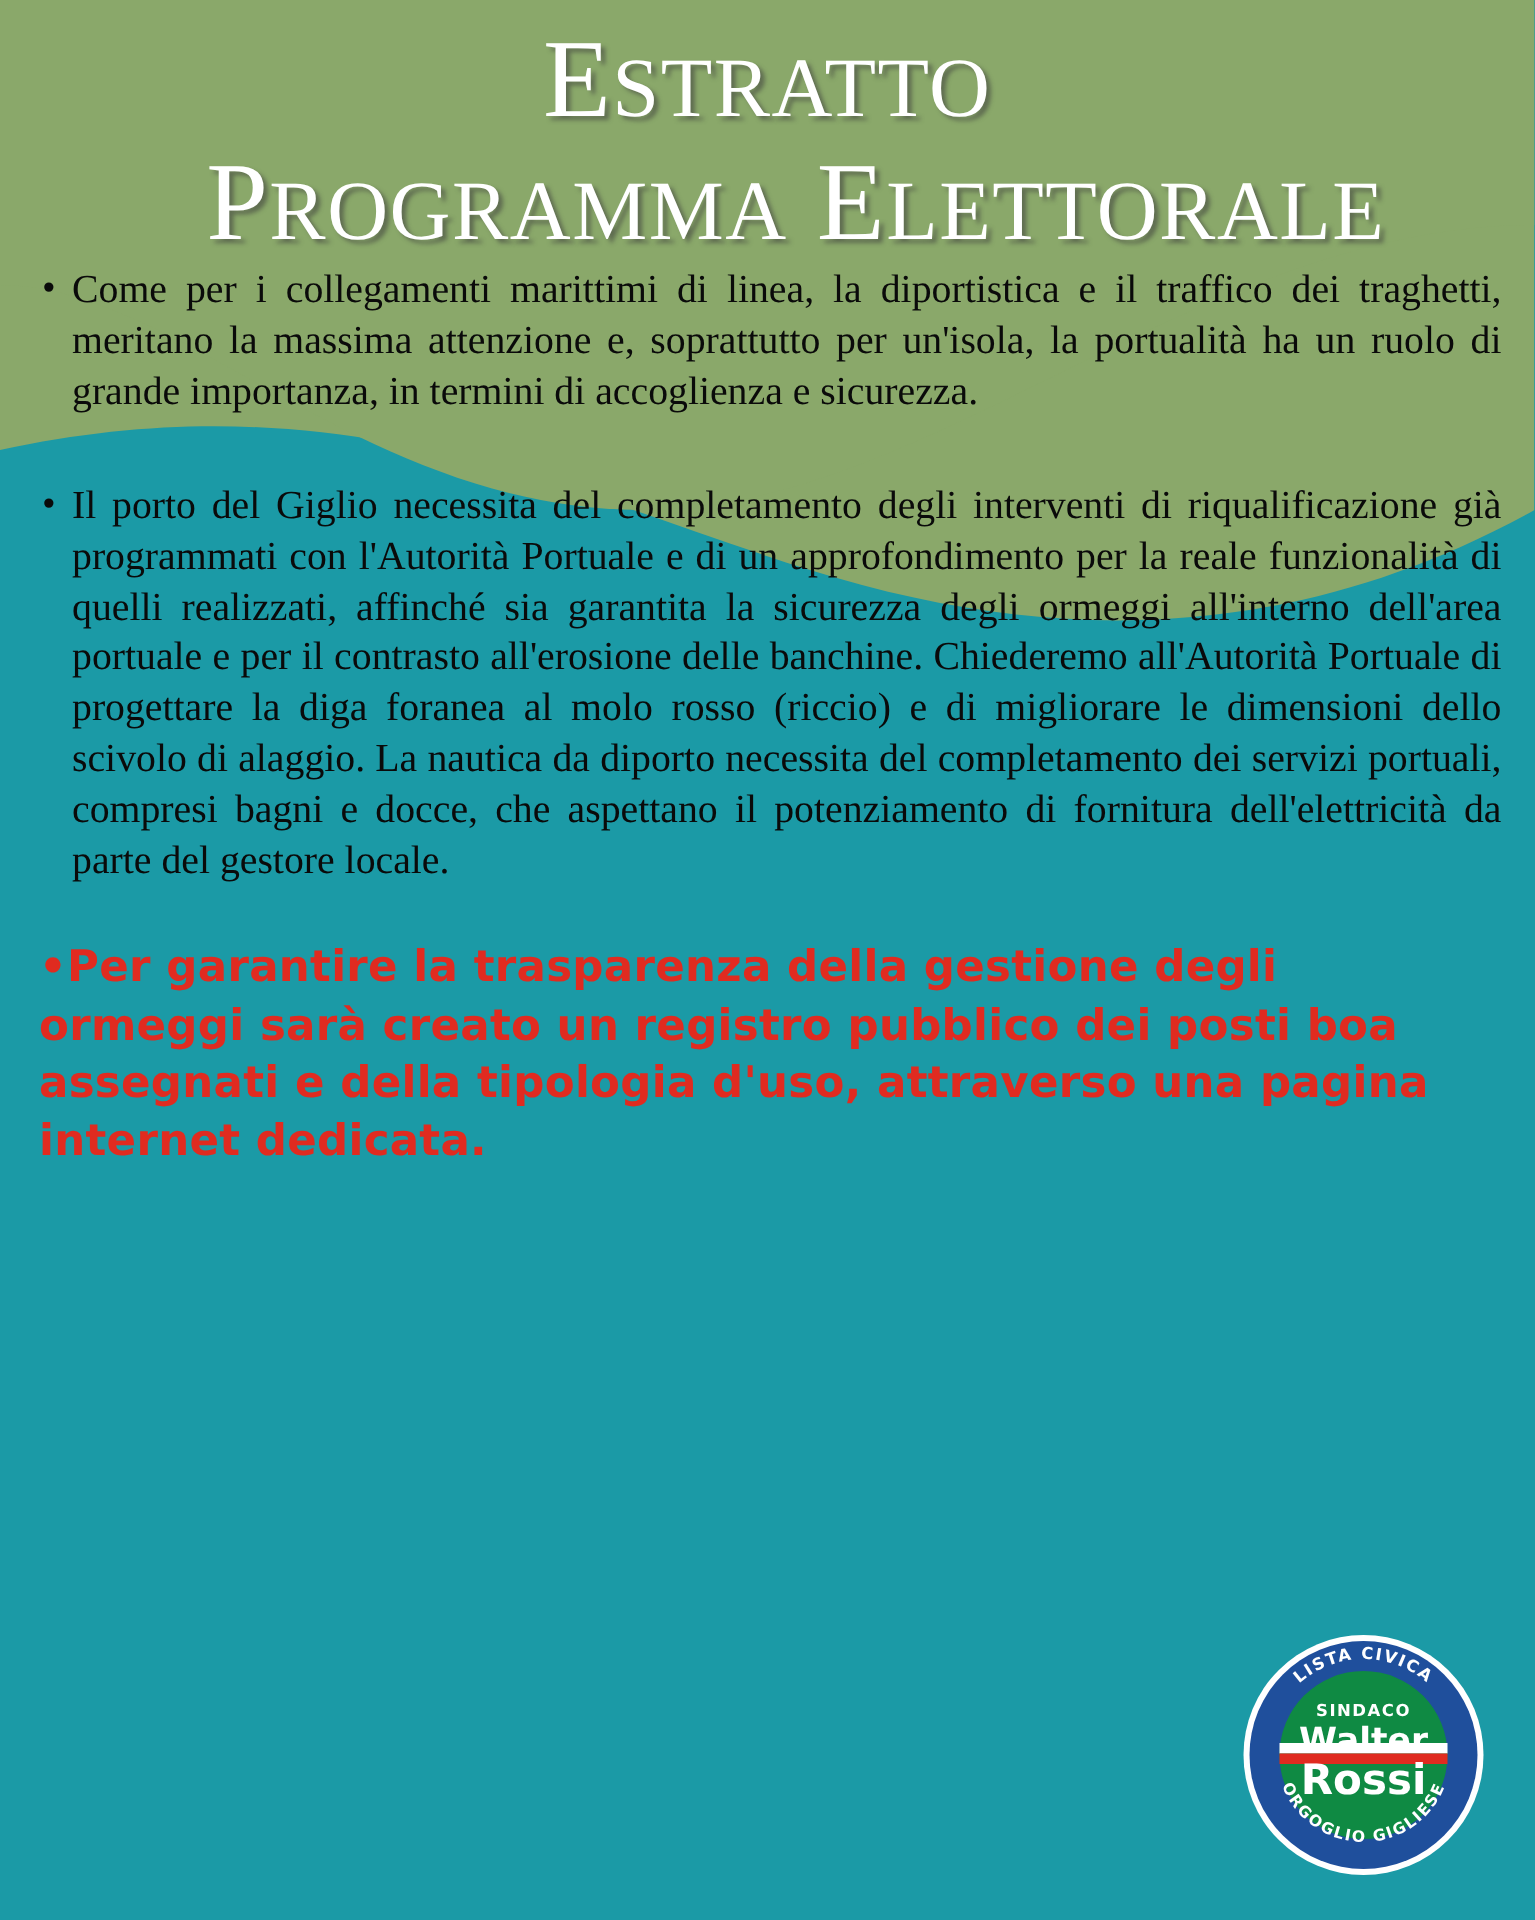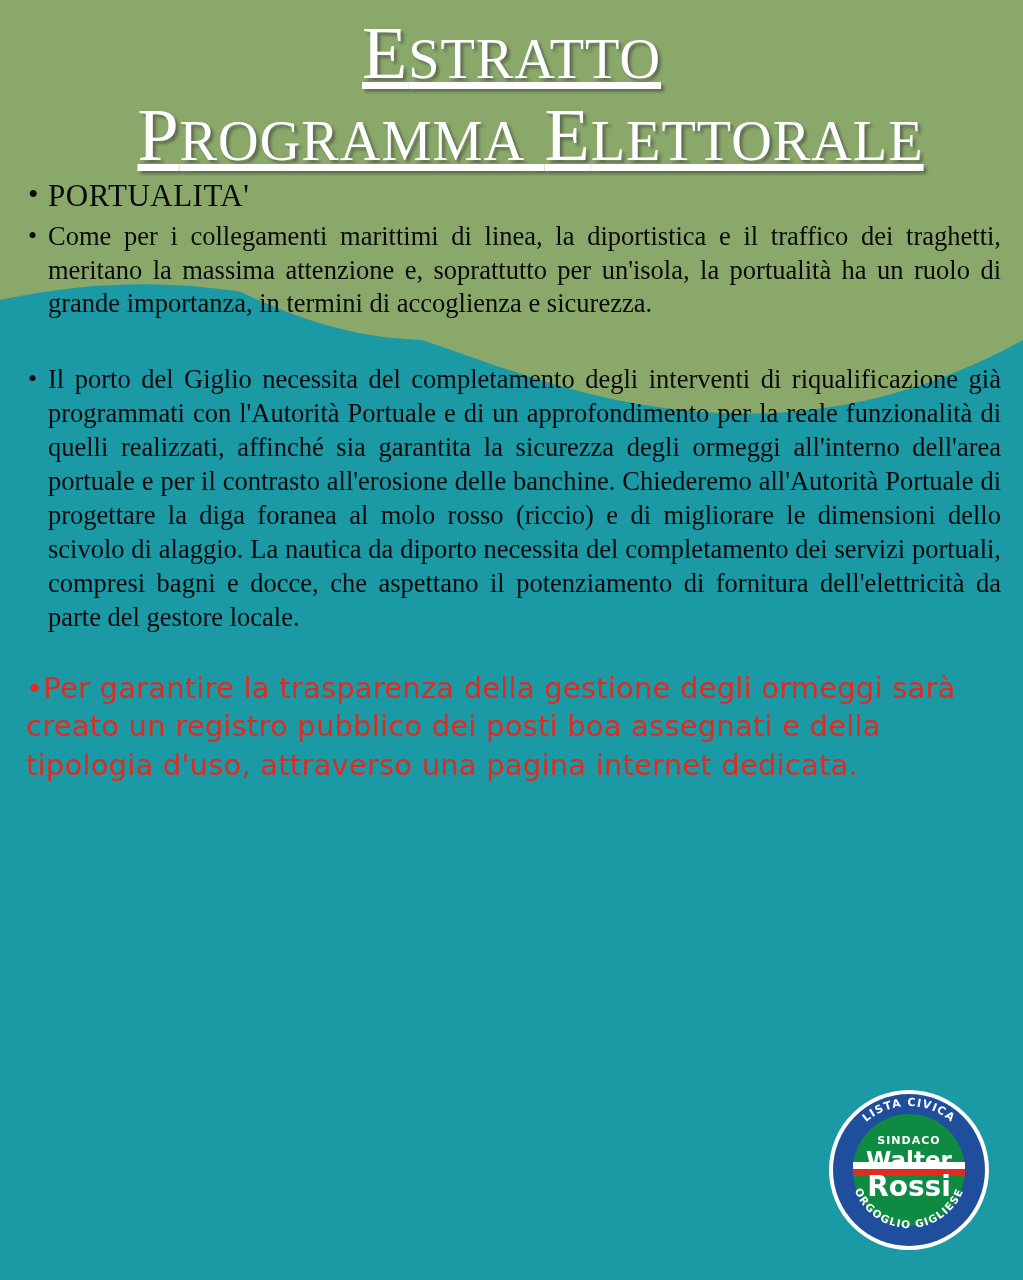--- a/index.html
+++ b/index.html
@@ -39,21 +39,20 @@
     z-index: 3;
   }
   .title-line {
     font-family: "Liberation Serif", serif;
     color: #ffffff;
     font-weight: normal;
     letter-spacing: 1px;
     text-shadow: 3px 3px 3px rgba(60,60,60,0.55);
     line-height: 1.0;
     white-space: nowrap;
-    text-decoration: underline;
   }
   .title-line-1 {
     font-size: 74px;
     padding-top: 16px;
   }
   .title-line-2 {
     font-size: 74px;
     padding-top: 8px;
     padding-left: 38px;
   }
@@ -92,21 +91,21 @@
   .heading-item::before {
     font-size: 30px;
   }
   .spaced {
     margin-top: 42px;
   }
   .red-block {
     position: relative;
     color: #e02b20;
     font-family: "DejaVu Sans", sans-serif;
-    font-weight: normal;
+    font-weight: bold;
     font-size: 29px;
     line-height: 1.33;
     letter-spacing: 0.2px;
     text-align: left;
     margin-top: 34px;
     margin-bottom: 30px;
     padding-left: 0px;
     width: 950px;
   }
   
@@ -130,21 +129,20 @@
     <path d="M0,0 L1023,0 L1023,150 C800,150 620,340 430,340 C240,340 120,190 0,190 Z" fill="#8aa86a"></path>
   </svg>
 
   <div class="header">
     <div class="title-line title-line-1"><span style="font-size:1em">E</span><span style="font-size:0.76em">STRATTO</span></div>
     <div class="title-line title-line-2"><span style="font-size:1em">P</span><span style="font-size:0.76em">ROGRAMMA</span> <span style="font-size:1em">E</span><span style="font-size:0.76em">LETTORALE</span></div>
   </div>
 
   <div class="content">
 
-    <div class="bullet-block heading-item">PORTUALITA'</div>
 
     <div class="bullet-block">Come per i collegamenti marittimi di linea, la diportistica e il traffico dei traghetti, meritano la massima attenzione e, soprattutto per un'isola, la portualità ha un ruolo di grande importanza, in termini di accoglienza e sicurezza.</div>
 
     <div class="bullet-block spaced">Il porto del Giglio necessita del completamento degli interventi di riqualificazione già programmati con l'Autorità Portuale e di un approfondimento per la reale funzionalità di quelli realizzati, affinché sia garantita la sicurezza degli ormeggi all'interno dell'area portuale e per il contrasto all'erosione delle banchine. Chiederemo all'Autorità Portuale di progettare la diga foranea al molo rosso (riccio) e di migliorare le dimensioni dello scivolo di alaggio. La nautica da diporto necessita del completamento dei servizi portuali, compresi bagni e docce, che aspettano il potenziamento di fornitura dell'elettricità da parte del gestore locale.</div>
 
     <div class="red-block">•Per garantire la trasparenza della gestione degli ormeggi sarà creato un registro pubblico dei posti boa assegnati e della tipologia d'uso, attraverso una pagina internet dedicata.</div>
 
 
   </div>
 

